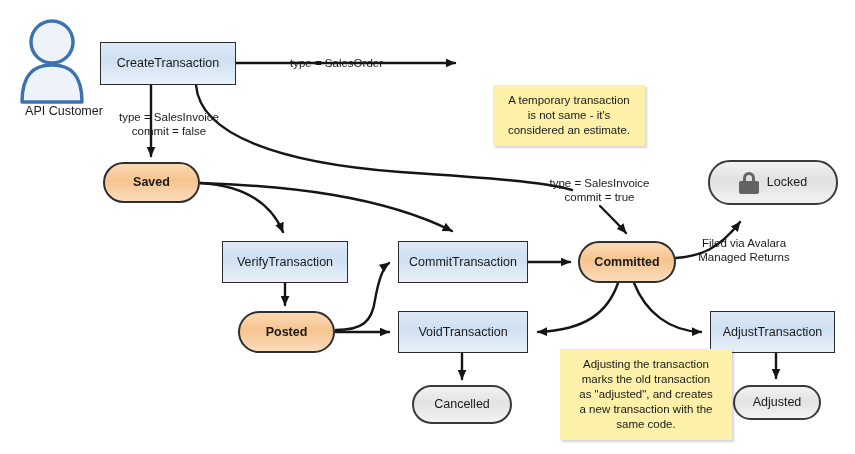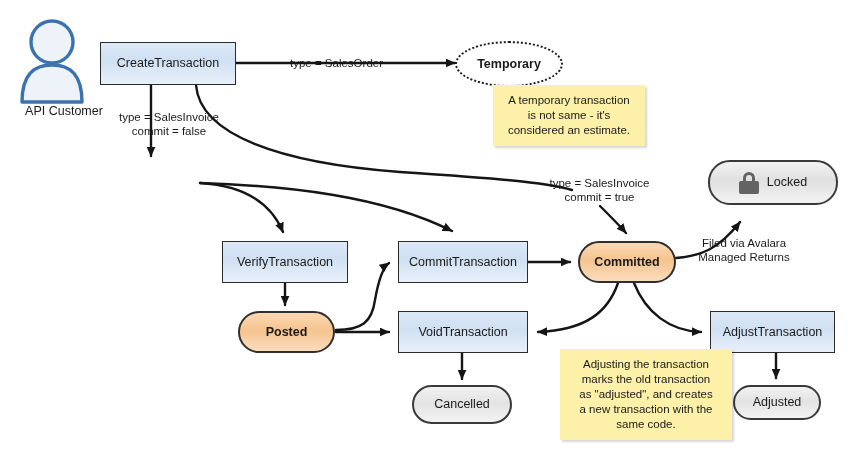--- a/index.html
+++ b/index.html
@@ -176,24 +176,24 @@
   <svg class="actor" style="left:14px; top:16px; width:76px; height:88px;" viewBox="0 0 76 88">
     <circle cx="38" cy="26" r="21" fill="#eef3fa" stroke="#3b73af" stroke-width="3.4"></circle>
     <path d="M8,86 C8,58 20,49 38,49 C56,49 68,58 68,86 Z" fill="#eef3fa" stroke="#3b73af" stroke-width="3.4" stroke-linejoin="round"></path>
   </svg>
   <div class="actor-caption" style="left:16px; top:104px; width:96px;">API Customer</div>
 
   <div class="node node-action" style="left:100px; top:42px; width:136px; height:43px;">
     <span>CreateTransaction</span>
   </div>
 
-  <div class="node node-temporary" style="left:455px; top:41px; width:108px; height:46px;">
-    <span>Temporary</span>
-  </div>
-
+
+  <div class="node node-state" style="left:103px; top:162px; width:97px; height:41px;">
+    <span>Saved</span>
+  </div>
 
   <div class="node node-action" style="left:222px; top:241px; width:126px; height:42px;">
     <span>VerifyTransaction</span>
   </div>
 
   <div class="node node-action" style="left:398px; top:241px; width:130px; height:42px;">
     <span>CommitTransaction</span>
   </div>
 
   <div class="node node-state" style="left:578px; top:241px; width:98px; height:42px;">

